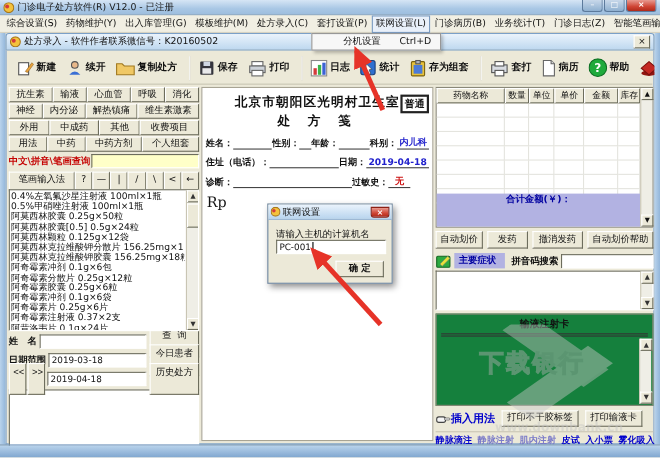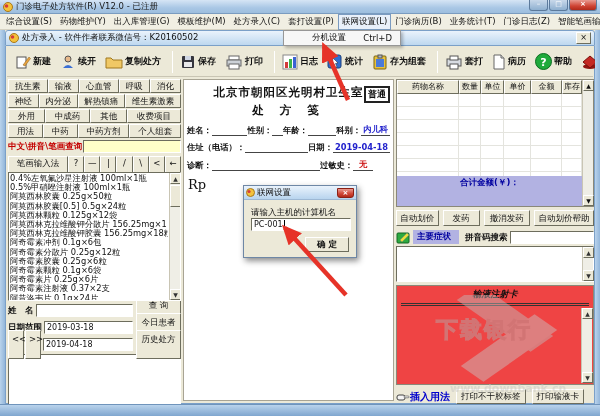--- a/index.html
+++ b/index.html
@@ -79,21 +79,21 @@
   .vscroll { position:absolute; right:0; top:0; bottom:0; width:11px; background:#efeee6; border-left:1px solid #c9c5b4; }
   .vscroll .sbtn { position:absolute; left:0; width:11px; height:11px; font-size:6px; line-height:10px; text-align:center;
     background:#ece9d8; border:1px solid; border-color:#fff #6d6d5d #6d6d5d #fff; color:#333; }
   .vscroll .up{ top:0; } .vscroll .dn{ bottom:0; }
   .vscroll .thumb { position:absolute; left:0; top:12px; width:11px; height:22px; background:#ece9d8;
     border:1px solid; border-color:#fff #6d6d5d #6d6d5d #fff; }
 
   .query-row { display:flex; height:15px; margin-top:2px; align-items:center; }
   .query-row .lbl { font-size:8.5px; font-weight:bold; white-space:nowrap; }
   .query-row .inp { height:13px; font-size:8px; padding-left:2px; display:flex; align-items:center; }
-  .query-row .bev { height:29px; line-height:13px; padding:2px 3px; }
+  .query-row .bev { height:29px; line-height:13px; padding:2px 3px;font-family:Liberation Mono, monospace; }
   .bigbox { margin-top:2px; height:53px; background:#fff; border:1px solid; border-color:#6d6d5d #fff #fff #6d6d5d; }
 
   
   .rx-clinic { text-align:center; font-size:11.5px; font-weight:bold; letter-spacing:1px; margin-top:5px; }
   .rx-sheet  { text-align:center; font-size:11.5px; font-weight:bold; letter-spacing:6px; margin-top:3px; }
   .rx-badge { position:absolute; right:3px; top:6px; border:2px solid #222; padding:0 2px;
     font-size:9px; font-weight:bold; }
   .rx-row { display:flex; align-items:flex-end; font-size:8.3px; font-weight:bold; margin:6px 3px 0 3px; white-space:nowrap; }
   .u { display:inline-block; border-bottom:1px solid #444; height:10px; }
   .bluev { color:#2222cc; border-bottom:1px solid #444; padding:0 2px; font-weight:bold; }
@@ -115,21 +115,21 @@
   .rp-buttons { display:flex; margin-top:3px; height:16px; }
   .rp-buttons .bev { line-height:14px; padding:0 3px; }
   .symptom-row { display:flex; align-items:flex-end; height:15px; margin-top:3px; }
   .symptom-lbl { background:#b2b2e2; color:#0000a0; font-weight:bold; font-size:8.5px;
     padding:1px 8px 1px 4px; margin-left:2px; }
   .pinyin-lbl { font-size:8.5px; font-weight:bold; margin-left:6px; white-space:nowrap; }
   .symptom-row .inp { flex:1; height:13px; margin-left:2px; }
   .symptom-box { position:relative; height:36px; margin-top:2px; background:#fff;
     border:1px solid; border-color:#6d6d5d #fff #fff #6d6d5d; }
 
-  .infusion { position:relative; margin-top:3px; height:100px; background:#ef4444; border:1px solid #8a8878;font-style:italic; }
+  .infusion { position:relative; margin-top:3px; height:84px; background:#15803d; border:1px solid #8a8878; }
   .inf-title { text-align:center; font-size:9px; font-weight:bold; margin-top:2px; }
   .inf-line { margin:2px 4px 0 4px; border-top:1px solid #333; border-bottom:1px solid #333; height:3px; }
   .inf-area { position:absolute; left:1px; right:1px; top:22px; bottom:1px; }
 
   .rb-row { display:flex; align-items:center; height:17px; margin-top:3px; }
   .insert-usage { display:flex; align-items:center; color:#0000cc; font-weight:bold; font-size:10px; }
   .rb-row .bev { margin-left:6px; padding:0 4px; height:15px; line-height:13px; }
   .links-row { display:flex; margin-top:3px; border-top:1px solid #c9c5b4; padding-top:2px; }
   .rx-link { color:#0000cc; font-weight:bold; font-size:8.3px; margin-right:5px; white-space:nowrap; }
   .rx-link.visited { color:#7a7ac8; }
@@ -382,21 +382,21 @@
             <div class="med-item">0.4%左氧氟沙星注射液 100ml×1瓶</div>
             <div class="med-item">0.5%甲硝唑注射液 100ml×1瓶</div>
             <div class="med-item">阿莫西林胶囊 0.25g×50粒</div>
             <div class="med-item">阿莫西林胶囊[0.5] 0.5g×24粒</div>
             <div class="med-item">阿莫西林颗粒 0.125g×12袋</div>
             <div class="med-item">阿莫西林克拉维酸钾分散片 156.25mg×1</div>
             <div class="med-item">阿莫西林克拉维酸钾胶囊 156.25mg×18粒</div>
             <div class="med-item">阿奇霉素冲剂 0.1g×6包</div>
             <div class="med-item">阿奇霉素分散片 0.25g×12粒</div>
             <div class="med-item">阿奇霉素胶囊 0.25g×6粒</div>
-            <div class="med-item">阿奇霉素颗粒 0.1g×6袋</div>
+            <div class="med-item">阿奇霉素冲剂 0.1g×6袋</div>
             <div class="med-item">阿奇霉素片 0.25g×6片</div>
             <div class="med-item">阿奇霉素注射液 0.37×2支</div>
             <div class="med-item">阿昔洛韦片 0.1g×24片</div>
           </div>
         <div class="vscroll">
           <div class="sbtn up">▲</div>
           <div class="thumb"></div>
           <div class="sbtn dn">▼</div>
         </div>
       </div>

